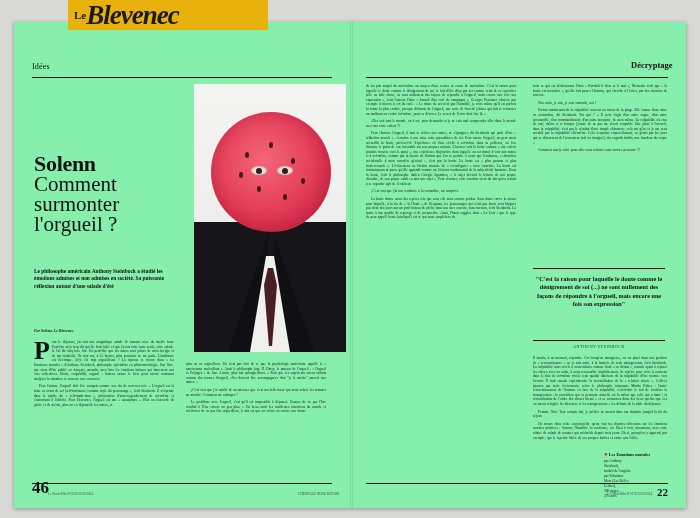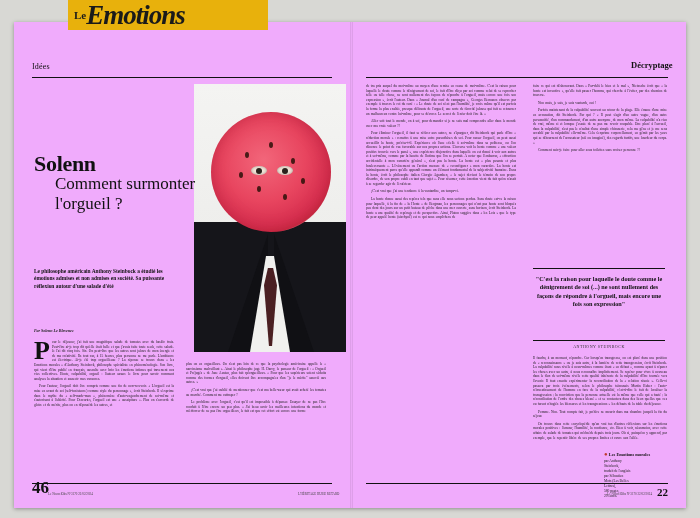--- a/index.html
+++ b/index.html
@@ -32,21 +32,21 @@
   .masthead .logo .small {
     font-size:11px;
     font-style:normal;
     vertical-align:top;
     letter-spacing:0;
   }
   .page {
     position:absolute;
     left:14px; top:22px;
     width:672px; height:486px;
-    background:#f0abfc;
+    background:#86efac;
     box-shadow:0 1px 4px rgba(0,0,0,0.35);
   }
   .gutter {
     position:absolute;
     left:50%; top:0; width:3px; height:100%;
     background:linear-gradient(to right, rgba(0,0,0,0.10), rgba(0,0,0,0.02), rgba(0,0,0,0.10));
   }
   
   .hdr-rule-left {
     position:absolute; left:18px; top:55px; width:300px;
@@ -127,21 +127,21 @@
   .col p { margin:0 0 3px 0; text-indent:5px; }
   .col p.first { text-indent:0; }
   .ideas-title {
     position:absolute; left:20px; top:129px;
     font-size:22px; font-weight:bold; color:#111;
     letter-spacing:-0.3px;
   }
   .ideas-sub {
     position:absolute; left:20px; top:152px;
     width:150px;
-    font-size:17px; line-height:20px; color:#111;margin-left:21px;
+    font-size:21px; line-height:20px; color:#111;
   }
   .standfirst {
     position:absolute; left:20px; top:246px; width:140px;
     font-size:5.4px; line-height:7.4px; font-weight:bold; color:#111;
     text-align:left;
   }
   .byline {
     position:absolute; left:20px; top:306px;
     font-size:4px; font-weight:bold; font-style:italic; color:#222;
   }
@@ -193,21 +193,21 @@
     font-size:3.2px; color:#444;
   }
   .bottom-rule-l { position:absolute; left:18px; bottom:24px; width:300px; border-top:1px solid #111; }
   .bottom-rule-r { position:absolute; left:352px; bottom:24px; width:302px; border-top:1px solid #111; }
 </style>
 </head>
 <body>
 
 <div class="masthead">
   <div class="logo">
-    <span class="small">Le</span><span>Emotions</span>
+    <span class="small">Le</span><span>Blevenec</span>
   </div>
 </div>
 
 <div class="page">
 
   <div class="gutter"></div>
 
   <div class="hdr-left-label">Idées</div>
   <div class="hdr-rule-left"></div>
   <div class="hdr-right-label">Décryptage</div>

